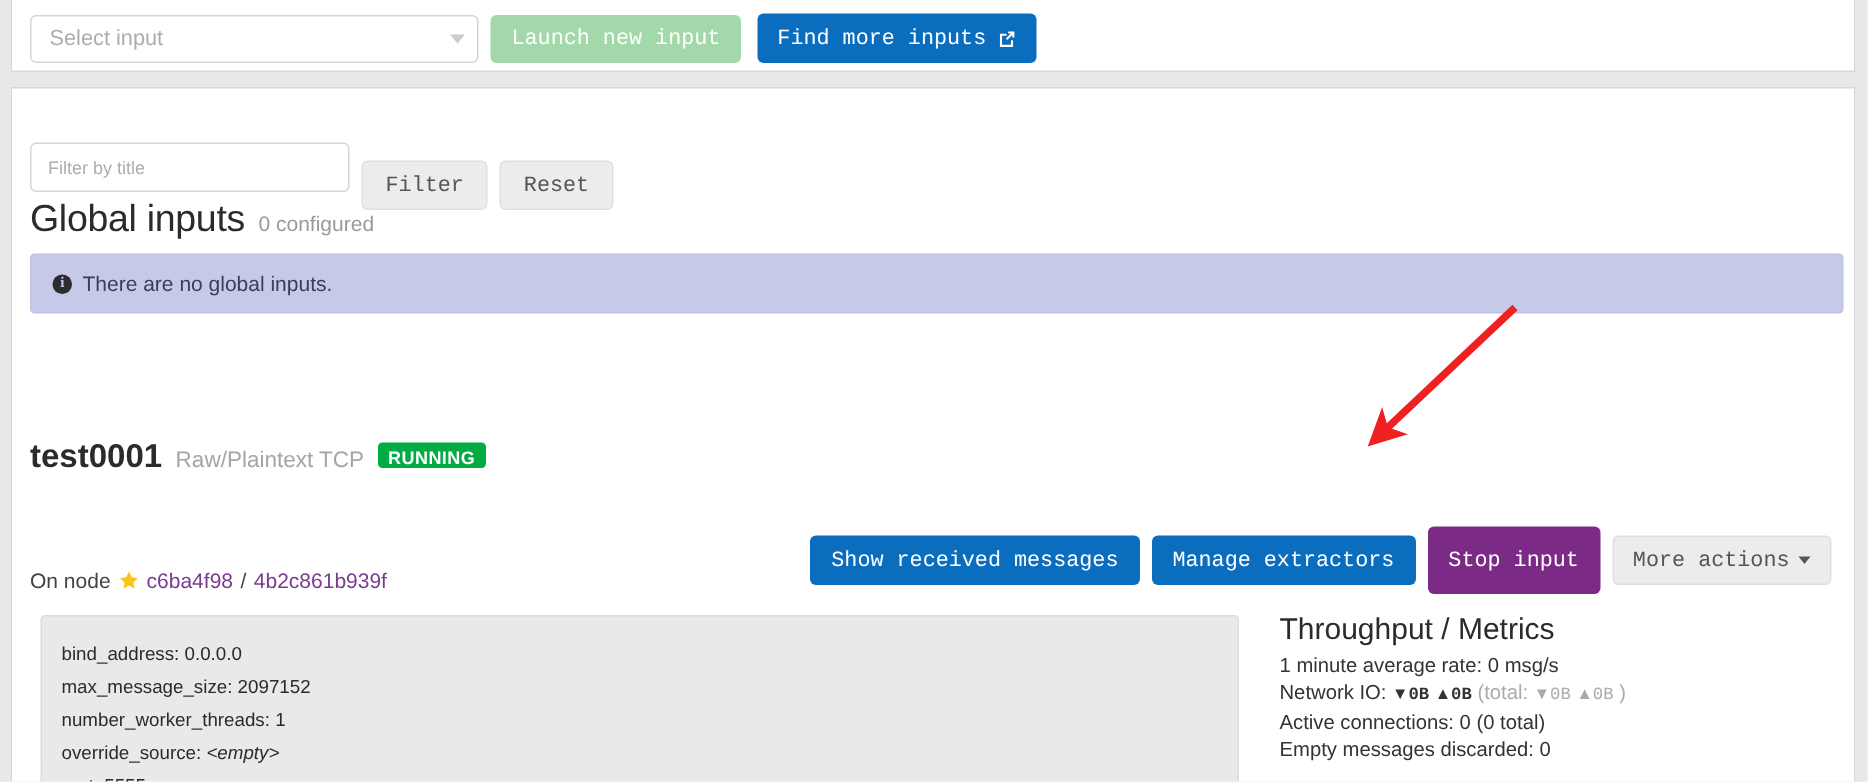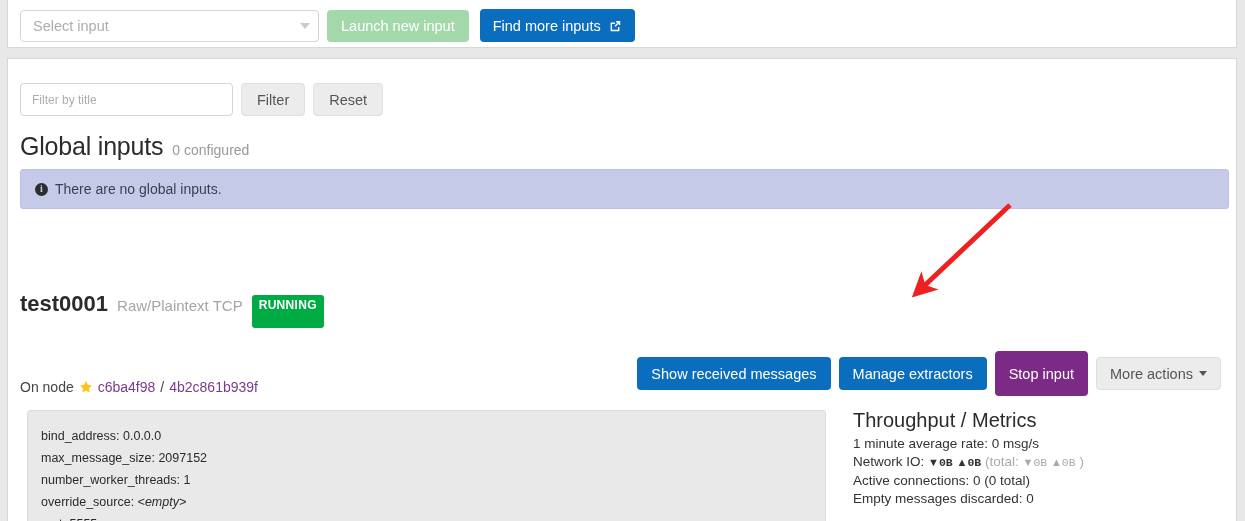--- a/index.html
+++ b/index.html
@@ -70,21 +70,21 @@
     border-left: 4px solid transparent;
     border-right: 4px solid transparent;
     border-top: 5px solid #555555;
     display: inline-block;
     margin-left: 6px;
     vertical-align: middle;
   }
   .btn {
     border: none;
     border-radius: 4px;
-    font-family: Liberation Sans, sans-serif;
+    font-family: Liberation Mono, monospace;
     font-size: 14.5px;
     cursor: pointer;
     white-space: nowrap;
     display: inline-flex;
     align-items: center;
     justify-content: center;
     box-sizing: border-box;
   }
   .btn-launch {
     background: #a3d8ab;
@@ -125,20 +125,21 @@
     outline: none;
   }
   .filter-input::placeholder { color: #adadad; }
   .btn-gray {
     background: #ececec;
     color: #555555;
     height: 33px;
     padding: 0 15px;
     margin-left: 8px;
     border: 1px solid #e0e0e0;
+    margin-top: 24px;
   }
 
   
   .section-head {
     position: absolute;
     left: 12px;
     display: flex;
     align-items: baseline;
     gap: 9px;
   }
@@ -205,21 +206,21 @@
   .input-type {
     font-size: 15px;
     color: #a5a5a5;
   }
   .badge-running {
     background: #00ab44;
     color: #ffffff;
     font-size: 12px;
     font-weight: bold;
     letter-spacing: 0.3px;
-    padding: 3px 7px 16px;
+    padding: 3px 7px 0;
     border-radius: 3px;
     position: relative;
     top: -2px;
   }
   .node-line {
     position: absolute;
     left: 12px;
     top: 320px;
     font-size: 14px;
     color: #444;

